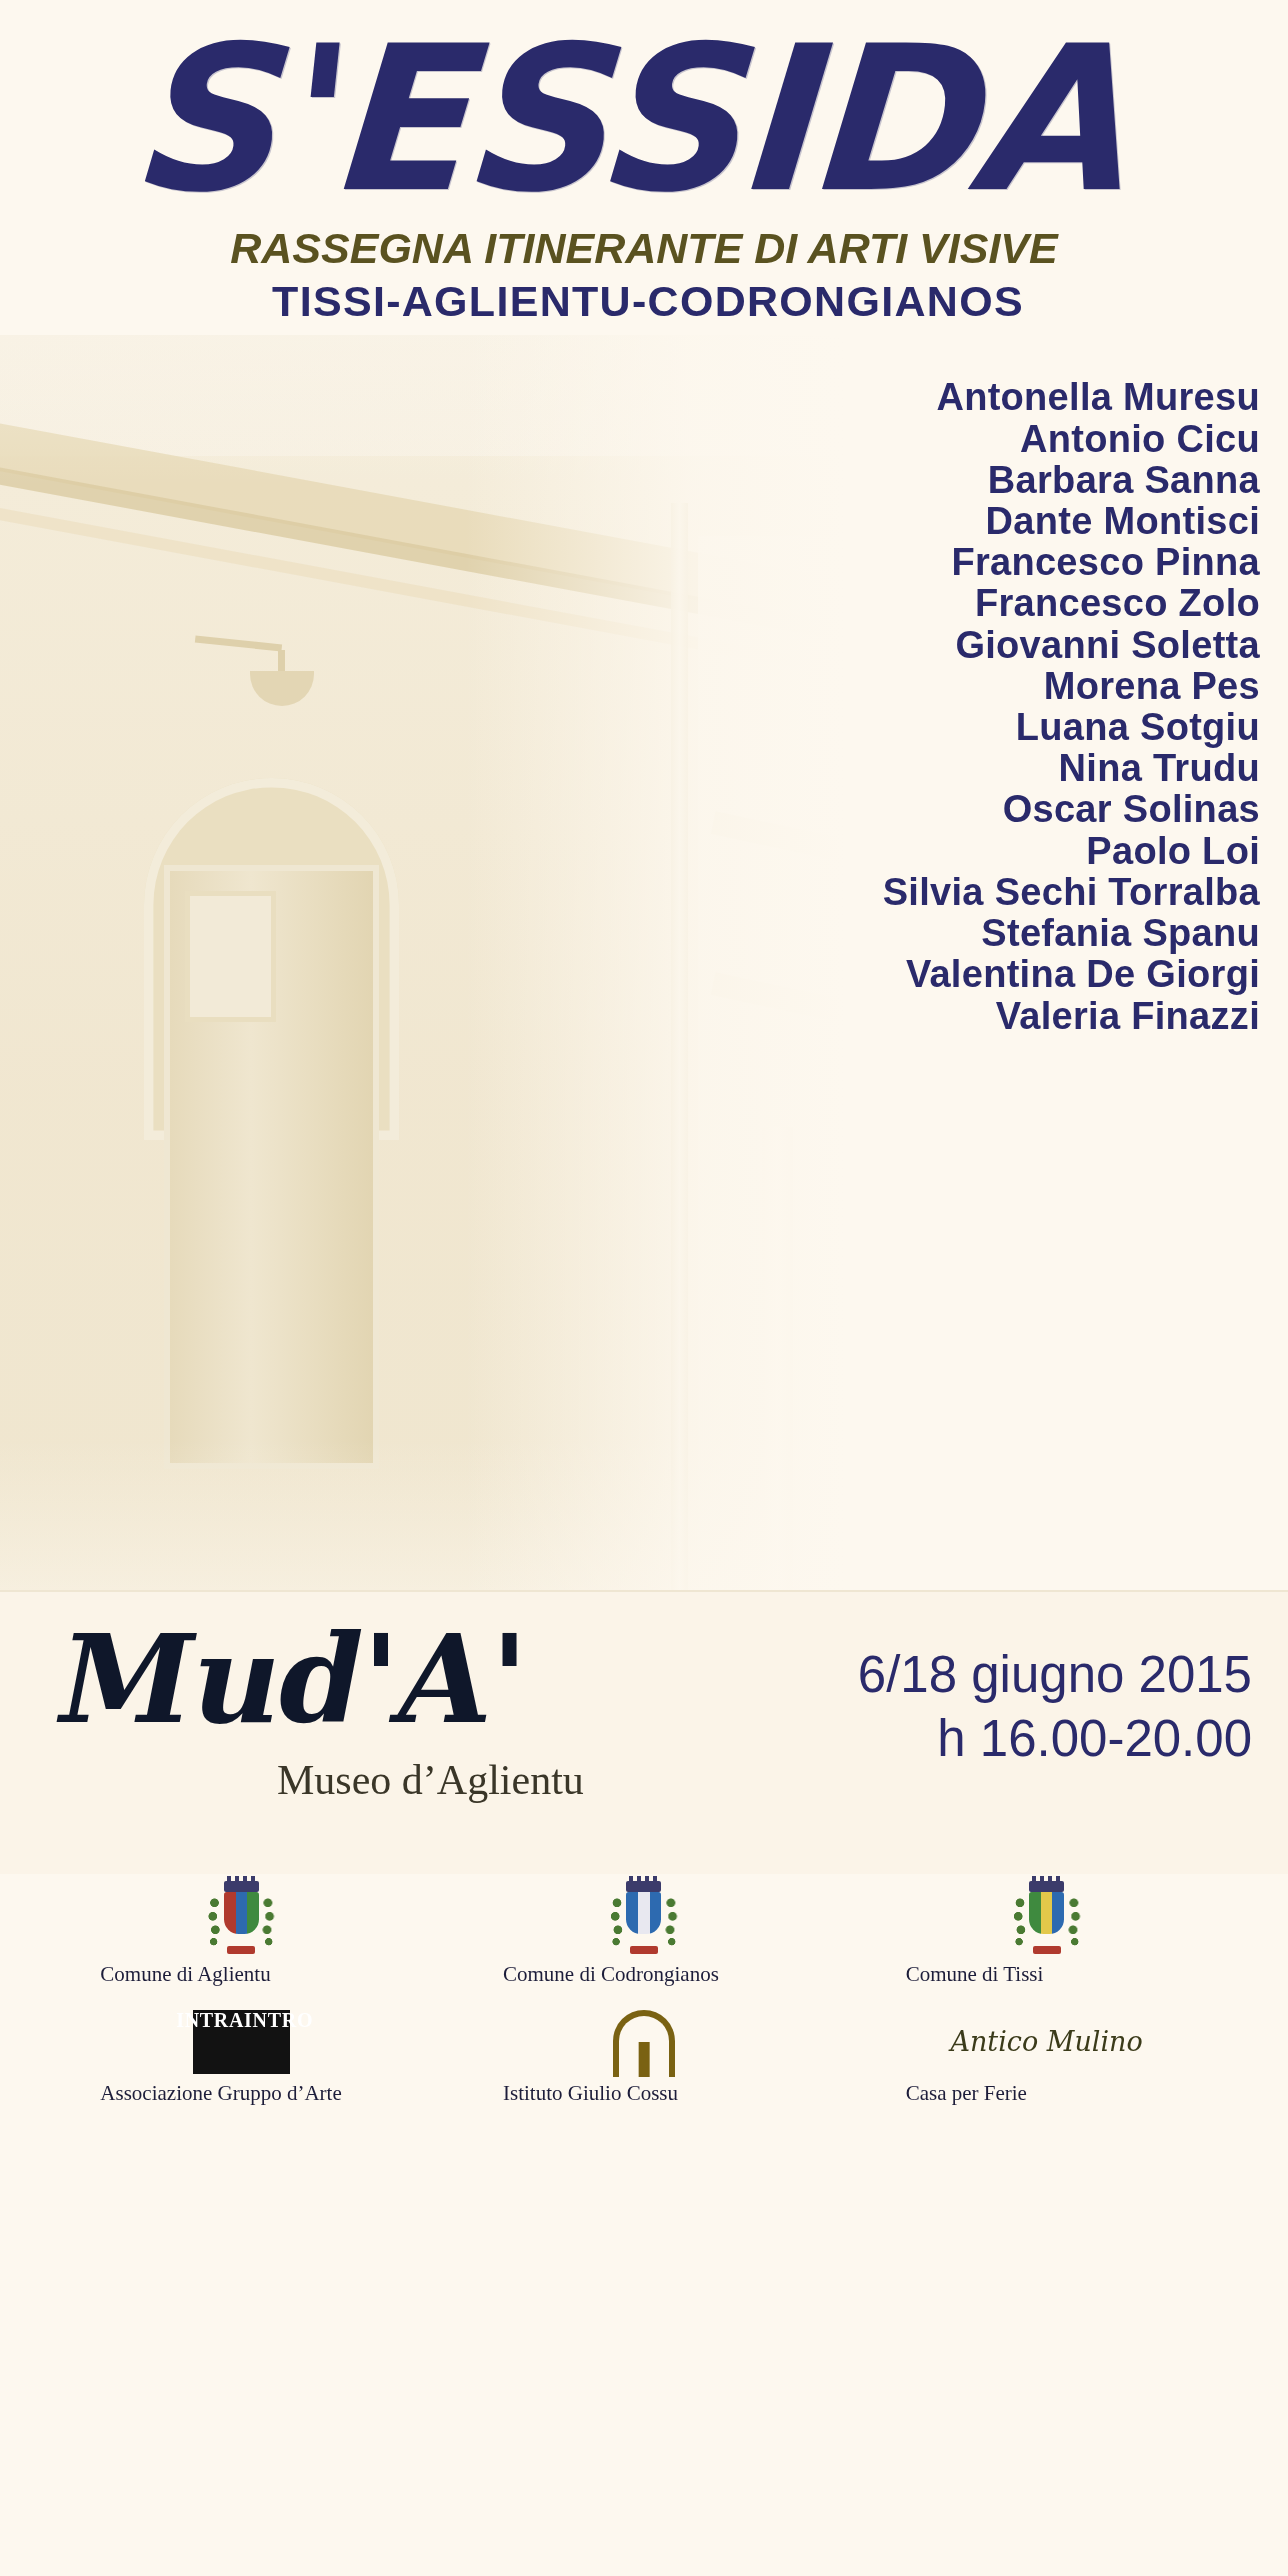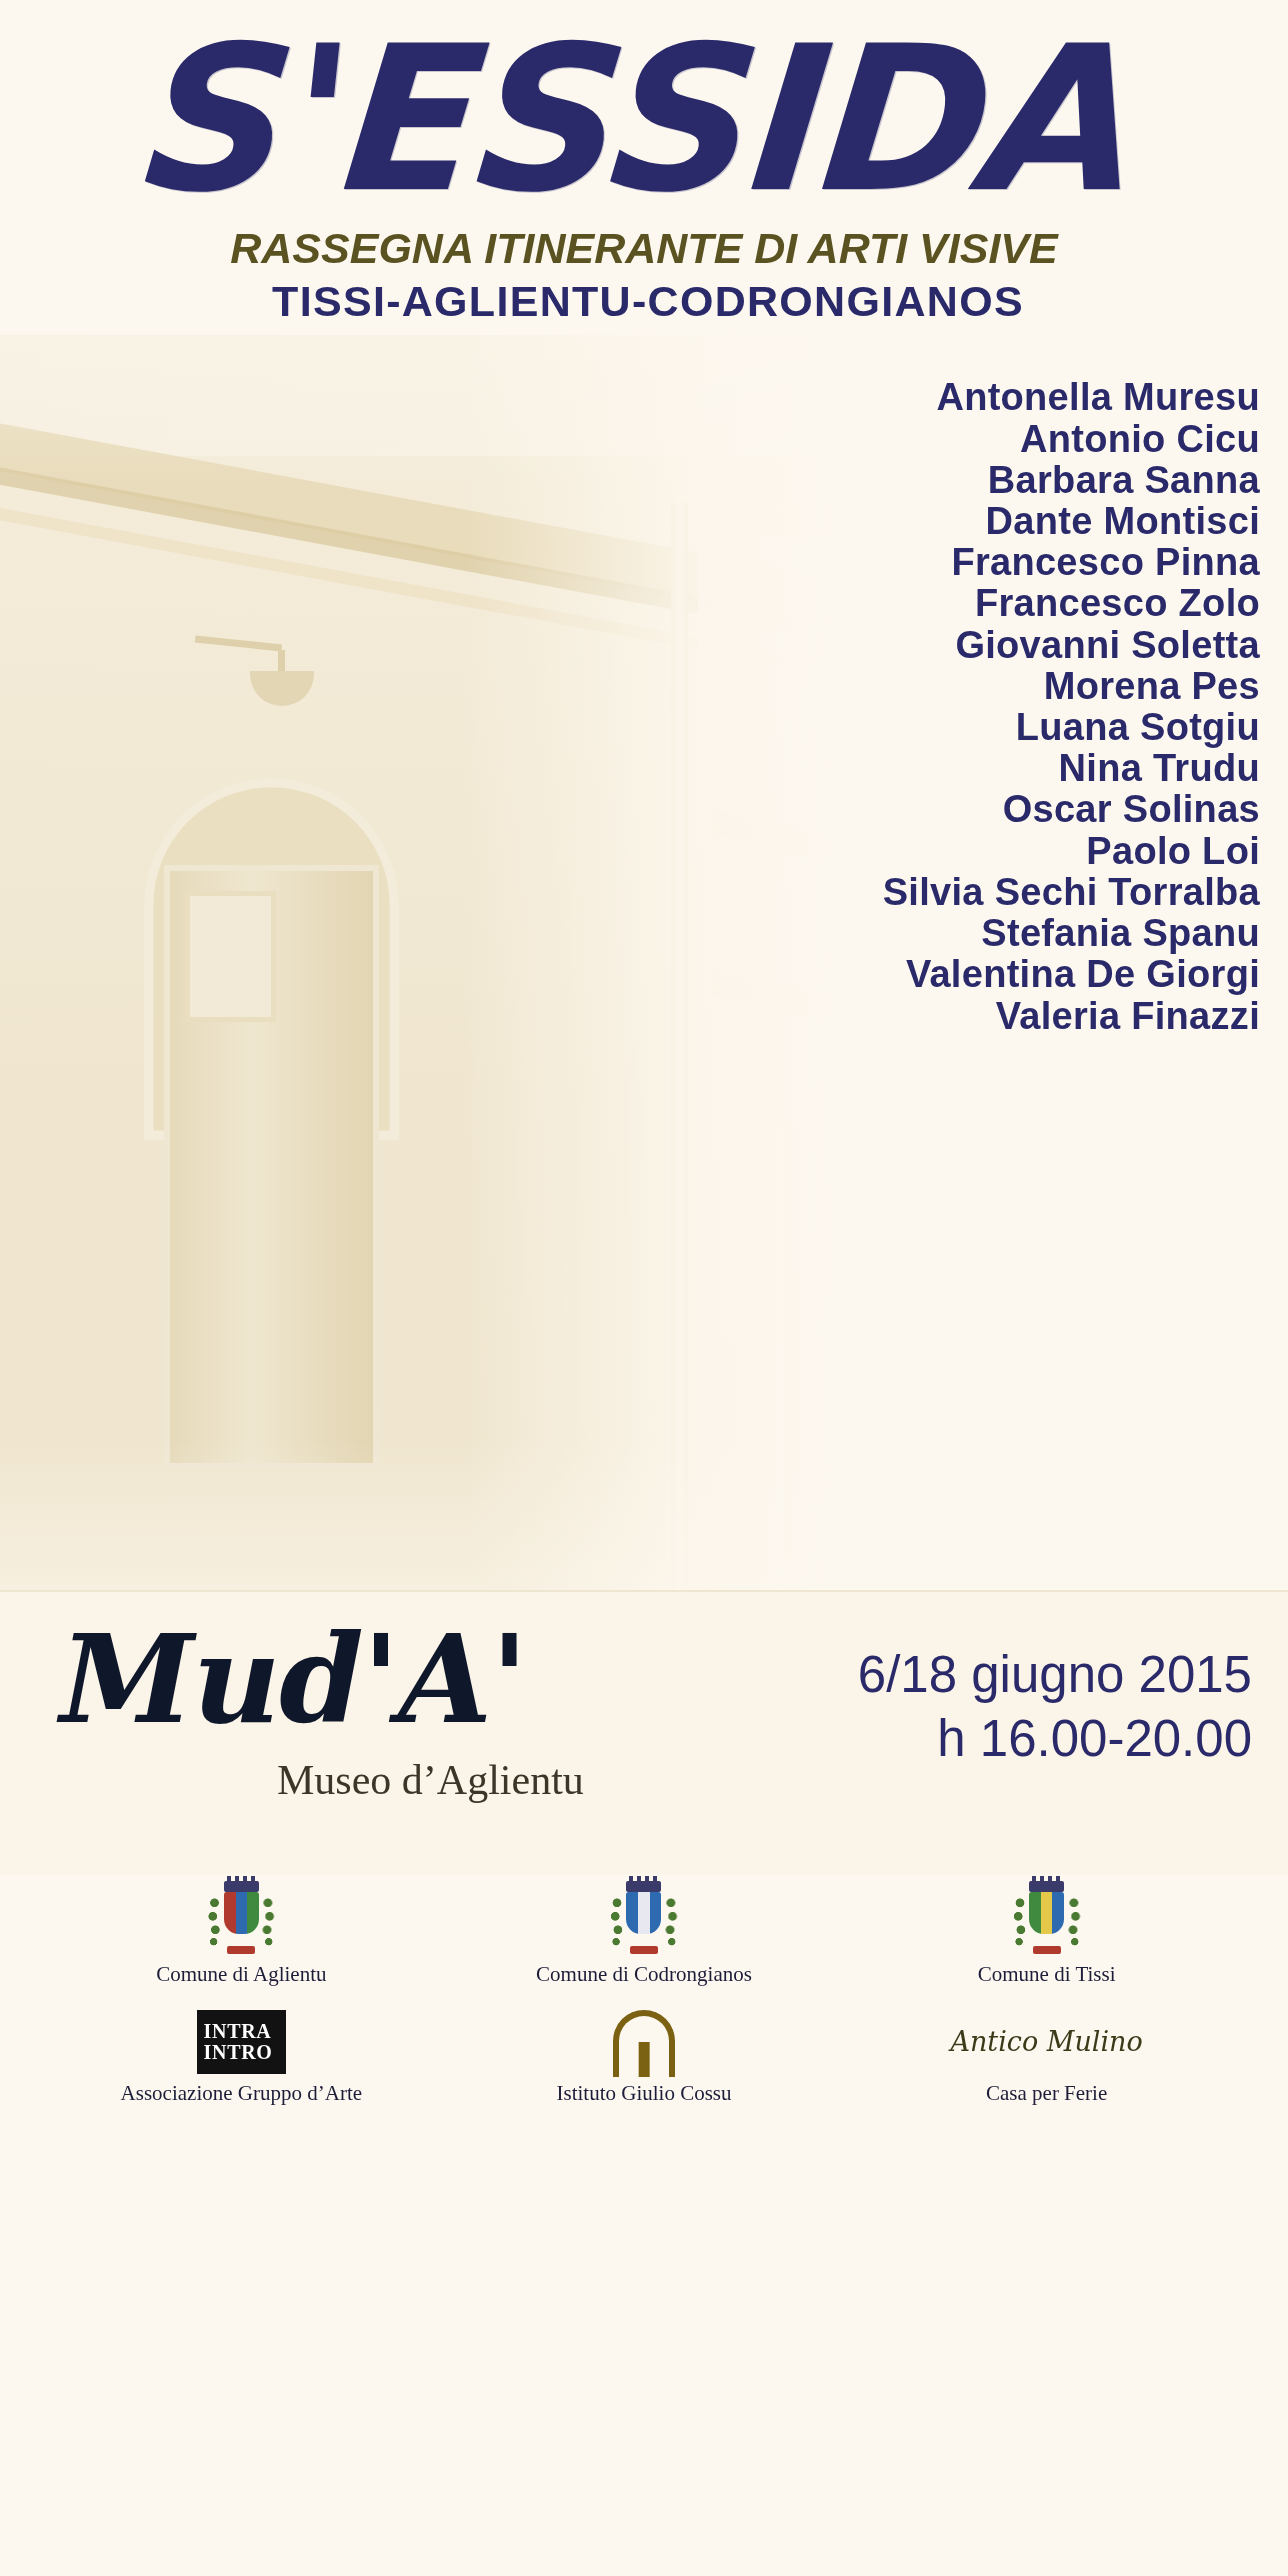--- a/index.html
+++ b/index.html
@@ -259,21 +259,20 @@
     background: #fdf8ef;
   }
   .sponsor-row {
     display: flex;
     justify-content: space-around;
     align-items: flex-end;
     padding: 0 40px;
   }
   .sponsor {
     width: 282px;
-    text-align: center;
   }
   .sponsor-caption {
     font-family: "Liberation Serif", serif;
     font-size: 21px;
     color: #1d1d3a;
     margin-top: 6.7px;
   }
   .crest {
     width: 79px;
     height: 81px;
@@ -319,30 +318,30 @@
     width: 28px; height: 8px;
     background: #b03a2e;
     border-radius: 2px;
   }
   .logo-box {
     width: 79px; height: 64px;
     margin: 0 auto;
     position: relative;
   }
   .intra-intro {
-    width: 89px; height: 64px;
+    width: 97px; height: 64px;
     margin: 0 auto;
     background: #121212;
     color: #ffffff;
     font-family: "Liberation Serif", serif;
     font-weight: bold;
     font-size: 20px;
     line-height: 1.05;
     display: flex;
-    flex-direction: column;
+    flex-direction: row;
     justify-content: center;
     align-items: flex-start;
     padding-left: 6.7px;
     box-sizing: border-box;
     letter-spacing: 0.7px;
   }
   .cossu-mark {
     width: 62px; height: 67px;
     margin: 0 auto;
     border: 6px solid #7a6212;

